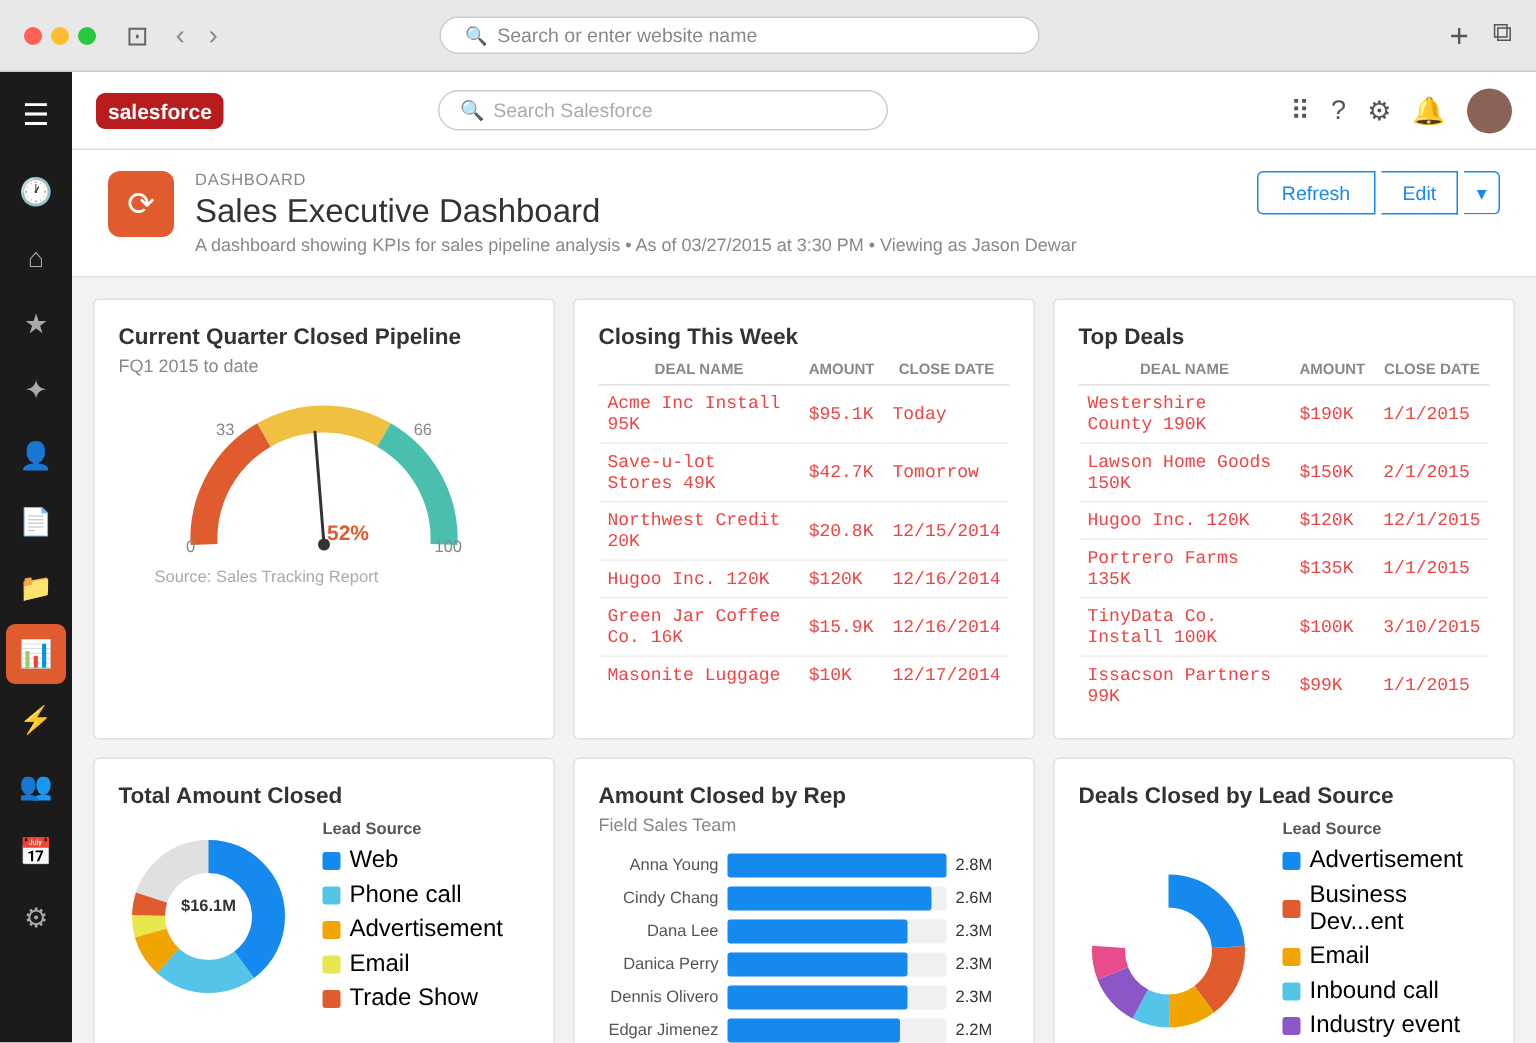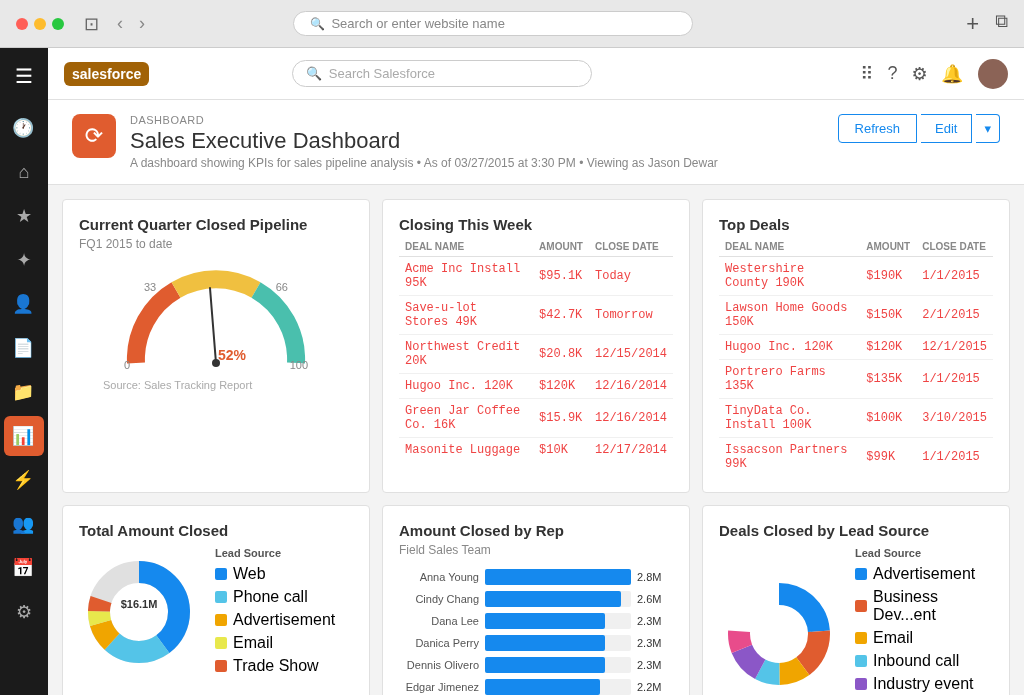--- a/index.html
+++ b/index.html
@@ -72,21 +72,21 @@
     
     .sf-topbar {
       background: white;
       height: 52px;
       display: flex;
       align-items: center;
       padding: 0 16px;
       border-bottom: 1px solid #e0e0e0;
       gap: 16px;
     }
-    .sf-logo { background: #a16207; border-radius: 6px; padding: 4px 8px; color: white; font-weight: bold; font-size: 14px; }
+    .sf-logo { background: #b91c1c; border-radius: 6px; padding: 4px 8px; color: white; font-weight: bold; font-size: 14px; }
     .sf-search-bar {
       flex: 1;
       max-width: 300px;
       margin: 0 auto;
       border: 1px solid #ccc;
       border-radius: 20px;
       padding: 5px 14px;
       font-size: 13px;
       color: #888;
       display: flex;
@@ -151,21 +151,21 @@
     .gauge-svg { width: 200px; height: 110px; }
     .gauge-value { position: absolute; bottom: 10px; left: 50%; transform: translateX(-50%); font-size: 14px; color: #e05c2f; font-weight: 600; margin-left: 16px; }
     .gauge-0 { position: absolute; bottom: 2px; left: 8px; font-size: 11px; color: #888; }
     .gauge-100 { position: absolute; bottom: 2px; right: 8px; font-size: 11px; color: #888; }
     .gauge-33 { position: absolute; top: 18px; left: 28px; font-size: 11px; color: #888; }
     .gauge-66 { position: absolute; top: 18px; right: 28px; font-size: 11px; color: #888; }
     .gauge-source { font-size: 11px; color: #aaa; margin-top: 6px; margin-left: 24px; }
 
     
     .deal-table { width: 100%; border-collapse: collapse; font-size: 12px; }
-    .deal-table th { color: #888; font-weight: 600; text-transform: uppercase; font-size: 10px; padding: 4px 6px; border-bottom: 1px solid #e0e0e0; text-align: left; }
+    .deal-table th { color: #888; font-weight: 600; text-transform: uppercase; font-size: 10px; padding: 4px 6px; border-bottom: 1px solid #e0e0e0; text-align: center; }
     .deal-table td { padding: 5px 6px; border-bottom: 1px solid #f0f0f0; color: #ef4444; font-family: Liberation Mono, monospace; }
     .deal-table tr:last-child td { border-bottom: none; }
 
     
     .bar-chart { margin-top: 8px; }
     .bar-row { display: flex; align-items: center; margin-bottom: 6px; gap: 6px; }
     .bar-label { font-size: 11px; color: #555; width: 80px; text-align: right; flex-shrink: 0; }
     .bar-track { flex: 1; height: 16px; background: #f0f0f0; border-radius: 2px; position: relative; }
     .bar-fill { height: 100%; background: #1589ee; border-radius: 2px; }
     .bar-val { font-size: 11px; color: #333; width: 36px; flex-shrink: 0; }

